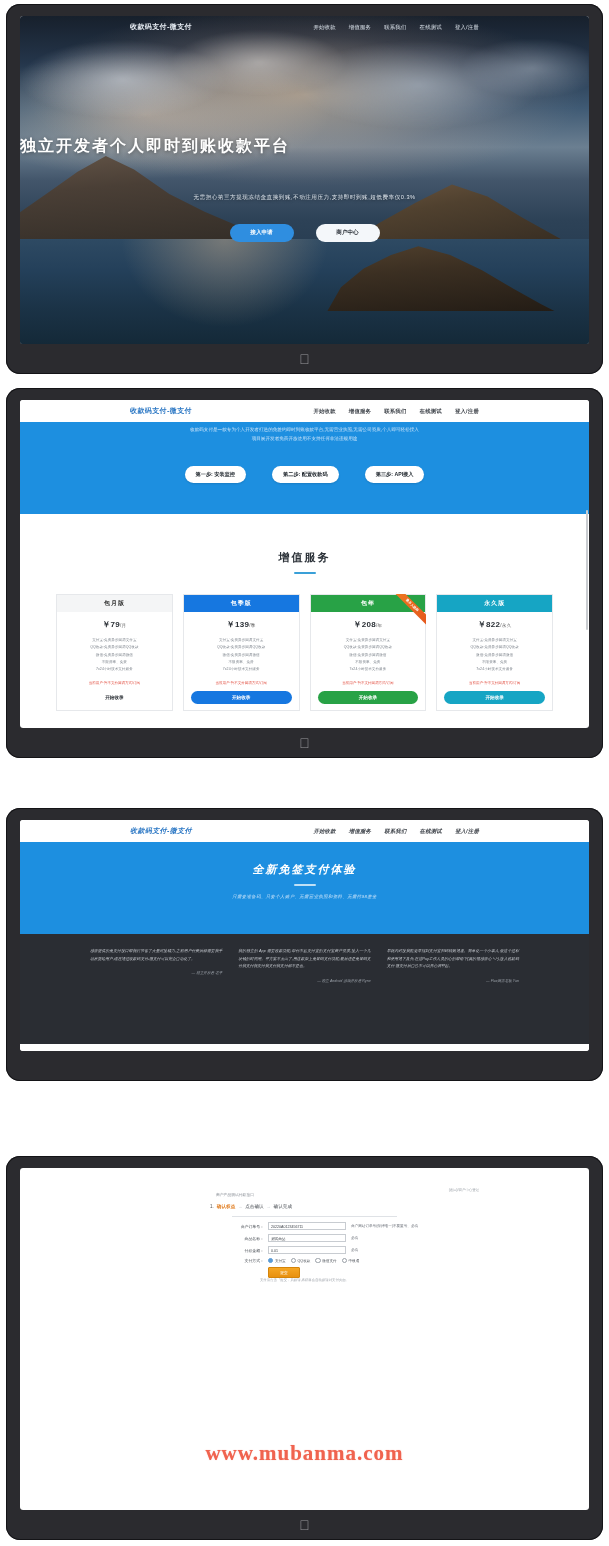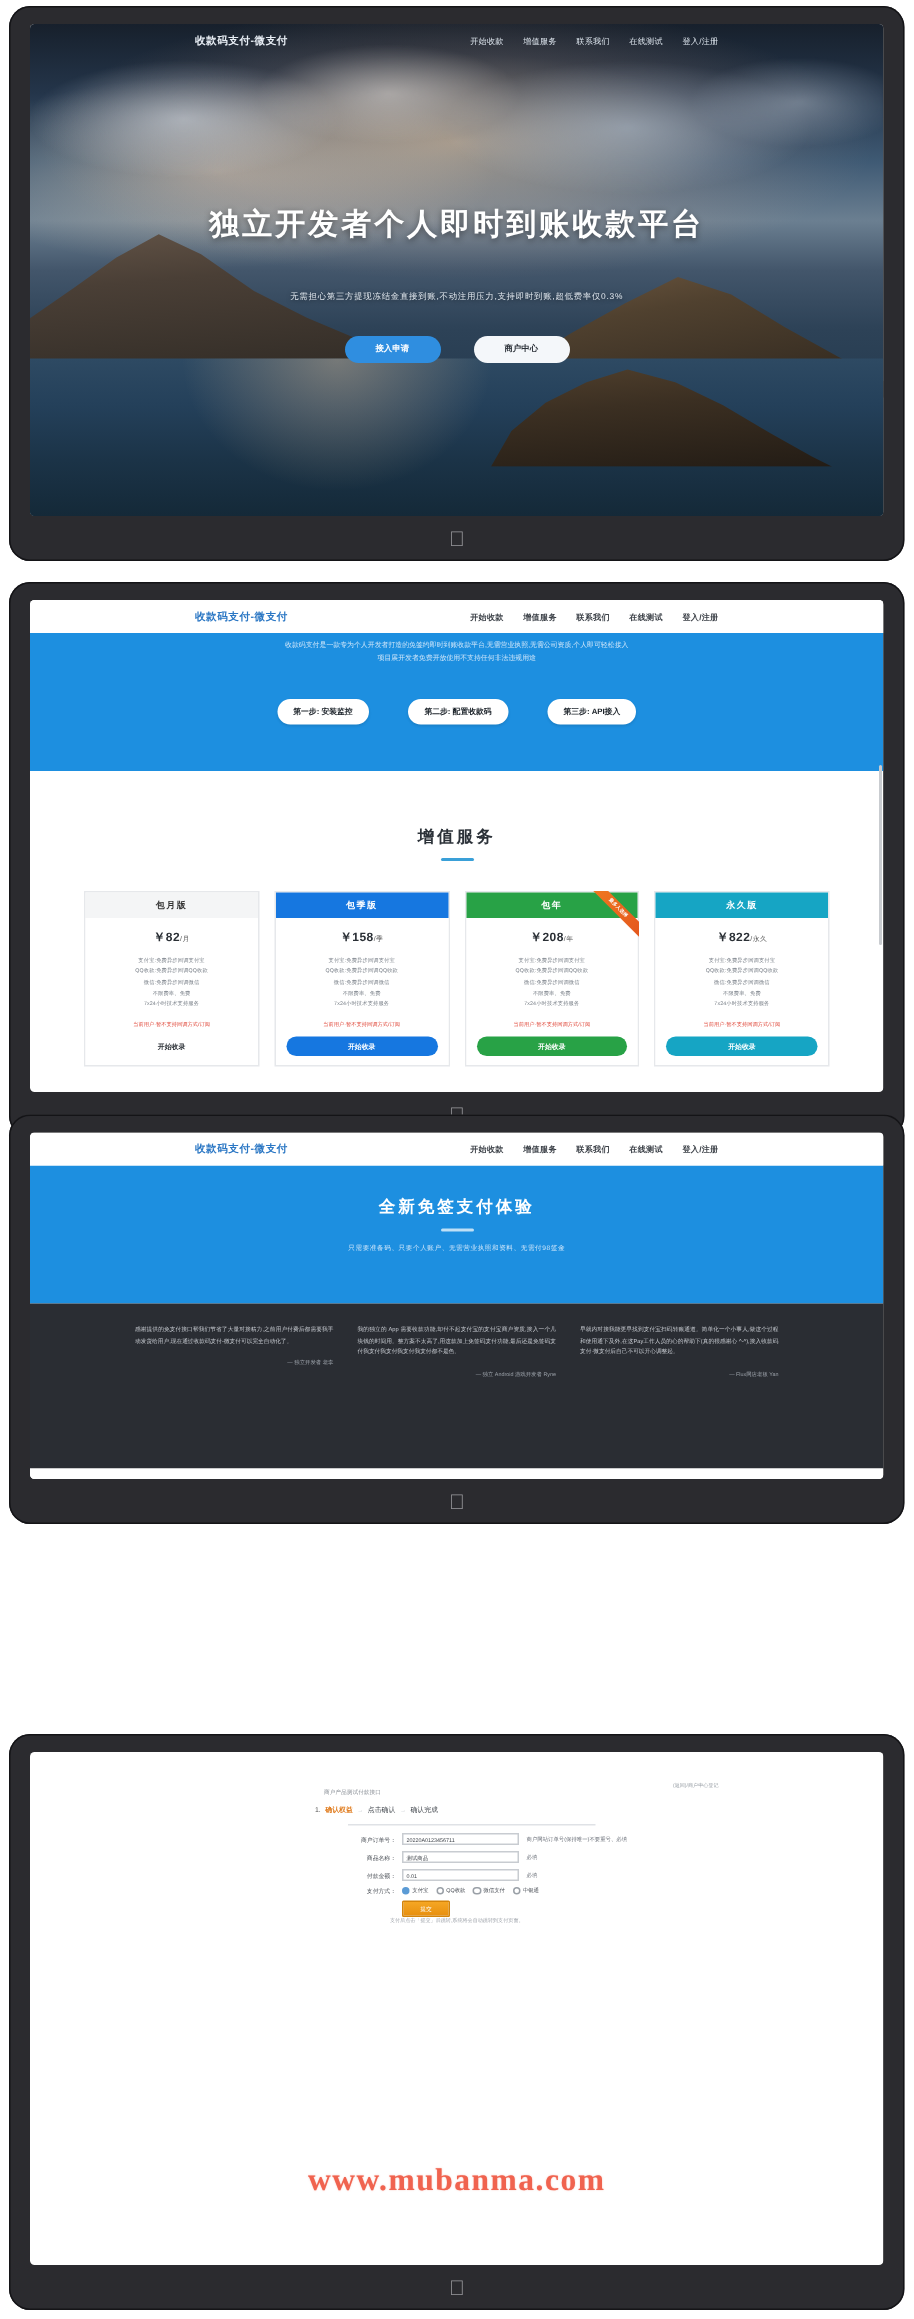--- a/index.html
+++ b/index.html
@@ -12,21 +12,21 @@
 
   
   .monitor{
     position:absolute;left:6px;width:597px;
     background:#2b2b2f;
     border-radius:14px;
     box-shadow:0 0 0 1px #141417 inset;
   }
   .m1{top:4px;height:370px;}
   .m2{top:388px;height:370px;}
-  .m3{top:743px;height:273px;}
+  .m3{top:808px;height:273px;font-style:italic;}
   .m4{top:1156px;height:384px;}
   .bezel{
     position:absolute;left:14px;top:12px;right:14px;bottom:30px;
     background:#000;border-radius:3px;overflow:hidden;
   }
   .chin{
     position:absolute;left:0;right:0;bottom:0;height:30px;
     display:flex;align-items:center;justify-content:center;
     border-bottom-left-radius:14px;border-bottom-right-radius:14px;
   }
@@ -88,22 +88,22 @@
     background:
       radial-gradient(ellipse 26% 120% at 36% 0%, rgba(255,210,160,.35), rgba(0,0,0,0) 70%),
       linear-gradient(180deg,#2e4a63 0%,#24405a 30%,#1b3347 65%,#142938 100%);
   }
   .islandS{
     position:absolute;right:6%;top:64%;width:40%;height:26%;
     background:linear-gradient(175deg,#5d4a34 0%,#3b2f22 50%,#231c15 100%);
     clip-path:polygon(0% 100%, 6% 72%, 16% 50%, 28% 34%, 40% 24%, 54% 34%, 68% 52%, 82% 74%, 94% 92%, 100% 100%);
   }
   .hero-title{
-    position:absolute;left:0;right:0;top:120px;text-align:center;
-    font-size:20px;font-weight:bold;color:#ffffff;letter-spacing:2px;
+    position:absolute;left:0;right:0;top:120px;
+    font-size:16px;font-weight:bold;color:#ffffff;letter-spacing:2px;
     text-shadow:0 1px 4px rgba(0,0,0,.45);
   }
   .hero-sub{
     position:absolute;left:0;right:0;top:178px;text-align:center;
     font-size:5.6px;color:#e2e9f0;letter-spacing:.5px;
     text-shadow:0 1px 3px rgba(0,0,0,.5);
   }
   .hero-btns{
     position:absolute;left:0;right:0;top:208px;
     display:flex;justify-content:center;gap:22px;
@@ -343,39 +343,39 @@
         <div style="position:absolute;left:0;right:0;top:150px;">
           <div class="sec-title">增值服务</div>
           <div class="sec-rule"></div>
         </div>
 
         <div class="pricing">
 
           <div class="pcard">
             <div class="phead grey">包月版</div>
             <div class="pbody">
-              <div class="pprice"><span>￥82</span><small>/月</small></div>
+              <div class="pprice"><span>￥79</span><small>/月</small></div>
               <div class="pfeat">
                 <div>支付宝:免费异步回调支付宝</div>
                 <div>QQ收款:免费异步回调QQ收款</div>
                 <div>微信:免费异步回调微信</div>
                 <div>不限费率、免费</div>
                 <div>7x24小时技术支持服务</div>
               </div>
               <div class="pnote">当前用户·暂不支持回调方式/订阅</div>
             </div>
             <div class="pbtnwrap">
               <div class="pbtn grey">开始收录</div>
             </div>
           </div>
 
           <div class="pcard">
             <div class="phead blue">包季版</div>
             <div class="pbody">
-              <div class="pprice"><span>￥158</span><small>/季</small></div>
+              <div class="pprice"><span>￥139</span><small>/季</small></div>
               <div class="pfeat">
                 <div>支付宝:免费异步回调支付宝</div>
                 <div>QQ收款:免费异步回调QQ收款</div>
                 <div>微信:免费异步回调微信</div>
                 <div>不限费率、免费</div>
                 <div>7x24小时技术支持服务</div>
               </div>
               <div class="pnote">当前用户·暂不支持回调方式/订阅</div>
             </div>
             <div class="pbtnwrap">

